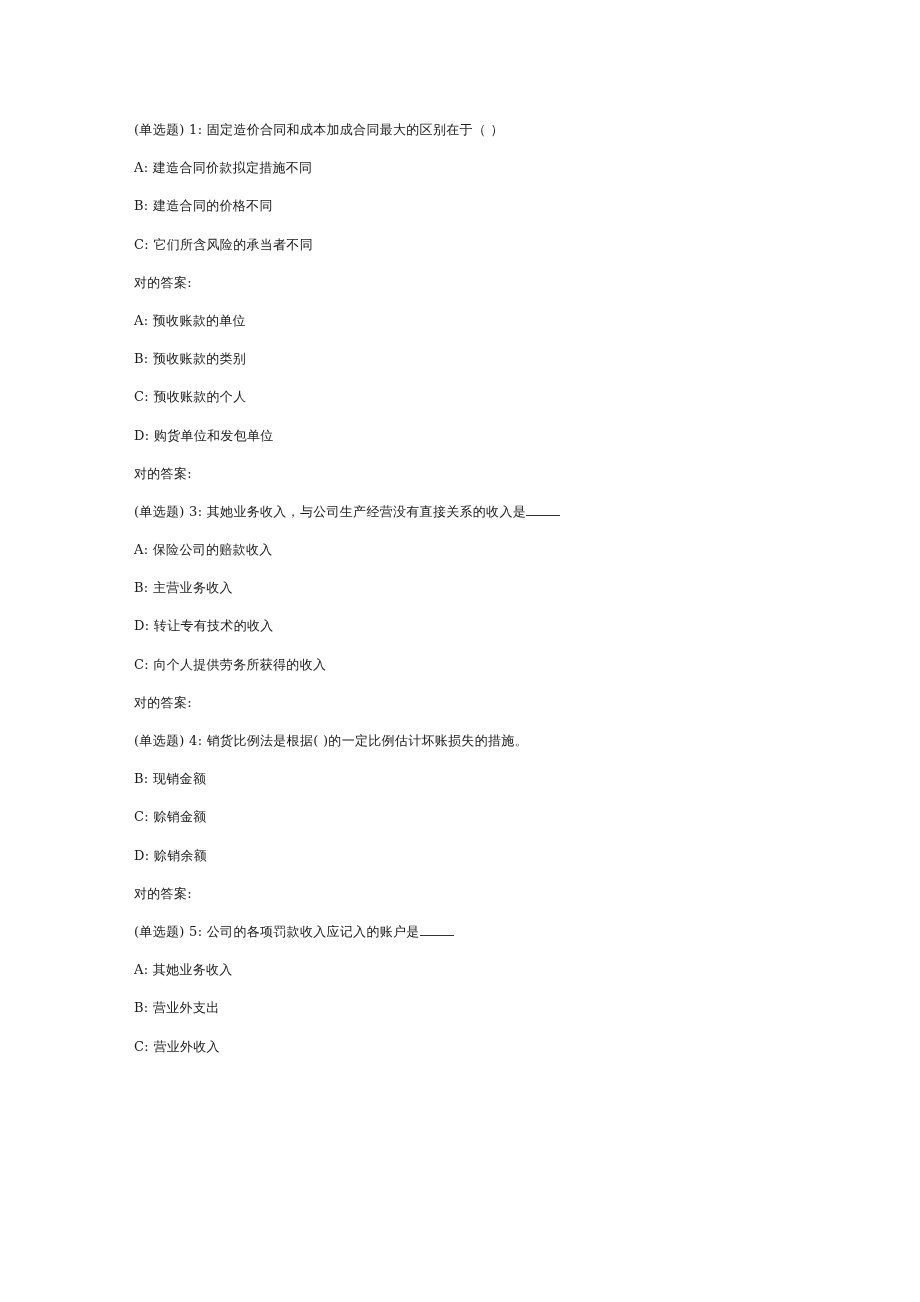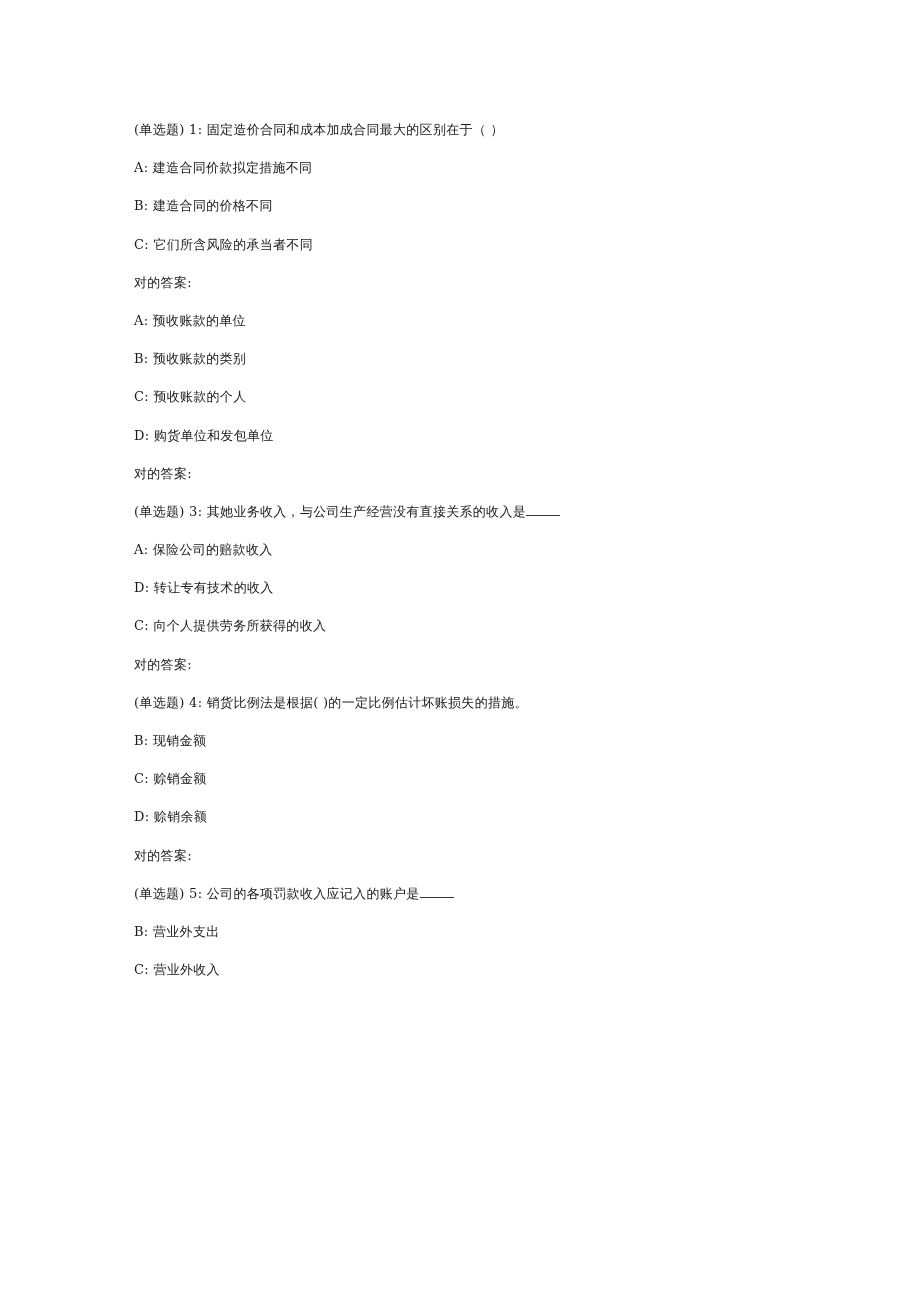--- a/index.html
+++ b/index.html
@@ -51,27 +51,29 @@
   <div class="line answer-line">对的答案:</div>
 
   <div class="line option-line"><span>A:</span> <span>预收账款的单位</span></div>
   <div class="line option-line"><span>B:</span> <span>预收账款的类别</span></div>
   <div class="line option-line"><span>C:</span> <span>预收账款的个人</span></div>
   <div class="line option-line"><span>D:</span> <span>购货单位和发包单位</span></div>
   <div class="line answer-line">对的答案:</div>
 
   <div class="line question-line"><span>(单选题)</span> <span>3:</span> <span>其她业务收入，与公司生产经营没有直接关系的收入是</span><span class="blank"></span></div>
   <div class="line option-line"><span>A:</span> <span>保险公司的赔款收入</span></div>
+  <div class="line option-line"><span>B:</span> <span>主营业务收入</span></div>
   <div class="line option-line"><span>D:</span> <span>转让专有技术的收入</span></div>
   <div class="line option-line"><span>C:</span> <span>向个人提供劳务所获得的收入</span></div>
   <div class="line answer-line">对的答案:</div>
 
   <div class="line question-line"><span>(单选题)</span> <span>4:</span> <span>销货比例法是根据( )的一定比例估计坏账损失的措施。</span></div>
   <div class="line option-line"><span>B:</span> <span>现销金额</span></div>
   <div class="line option-line"><span>C:</span> <span>赊销金额</span></div>
   <div class="line option-line"><span>D:</span> <span>赊销余额</span></div>
   <div class="line answer-line">对的答案:</div>
 
   <div class="line question-line"><span>(单选题)</span> <span>5:</span> <span>公司的各项罚款收入应记入的账户是</span><span class="blank"></span></div>
+  <div class="line option-line"><span>A:</span> <span>其她业务收入</span></div>
   <div class="line option-line"><span>B:</span> <span>营业外支出</span></div>
   <div class="line option-line"><span>C:</span> <span>营业外收入</span></div>
 
 </div>
 
 </body></html>

